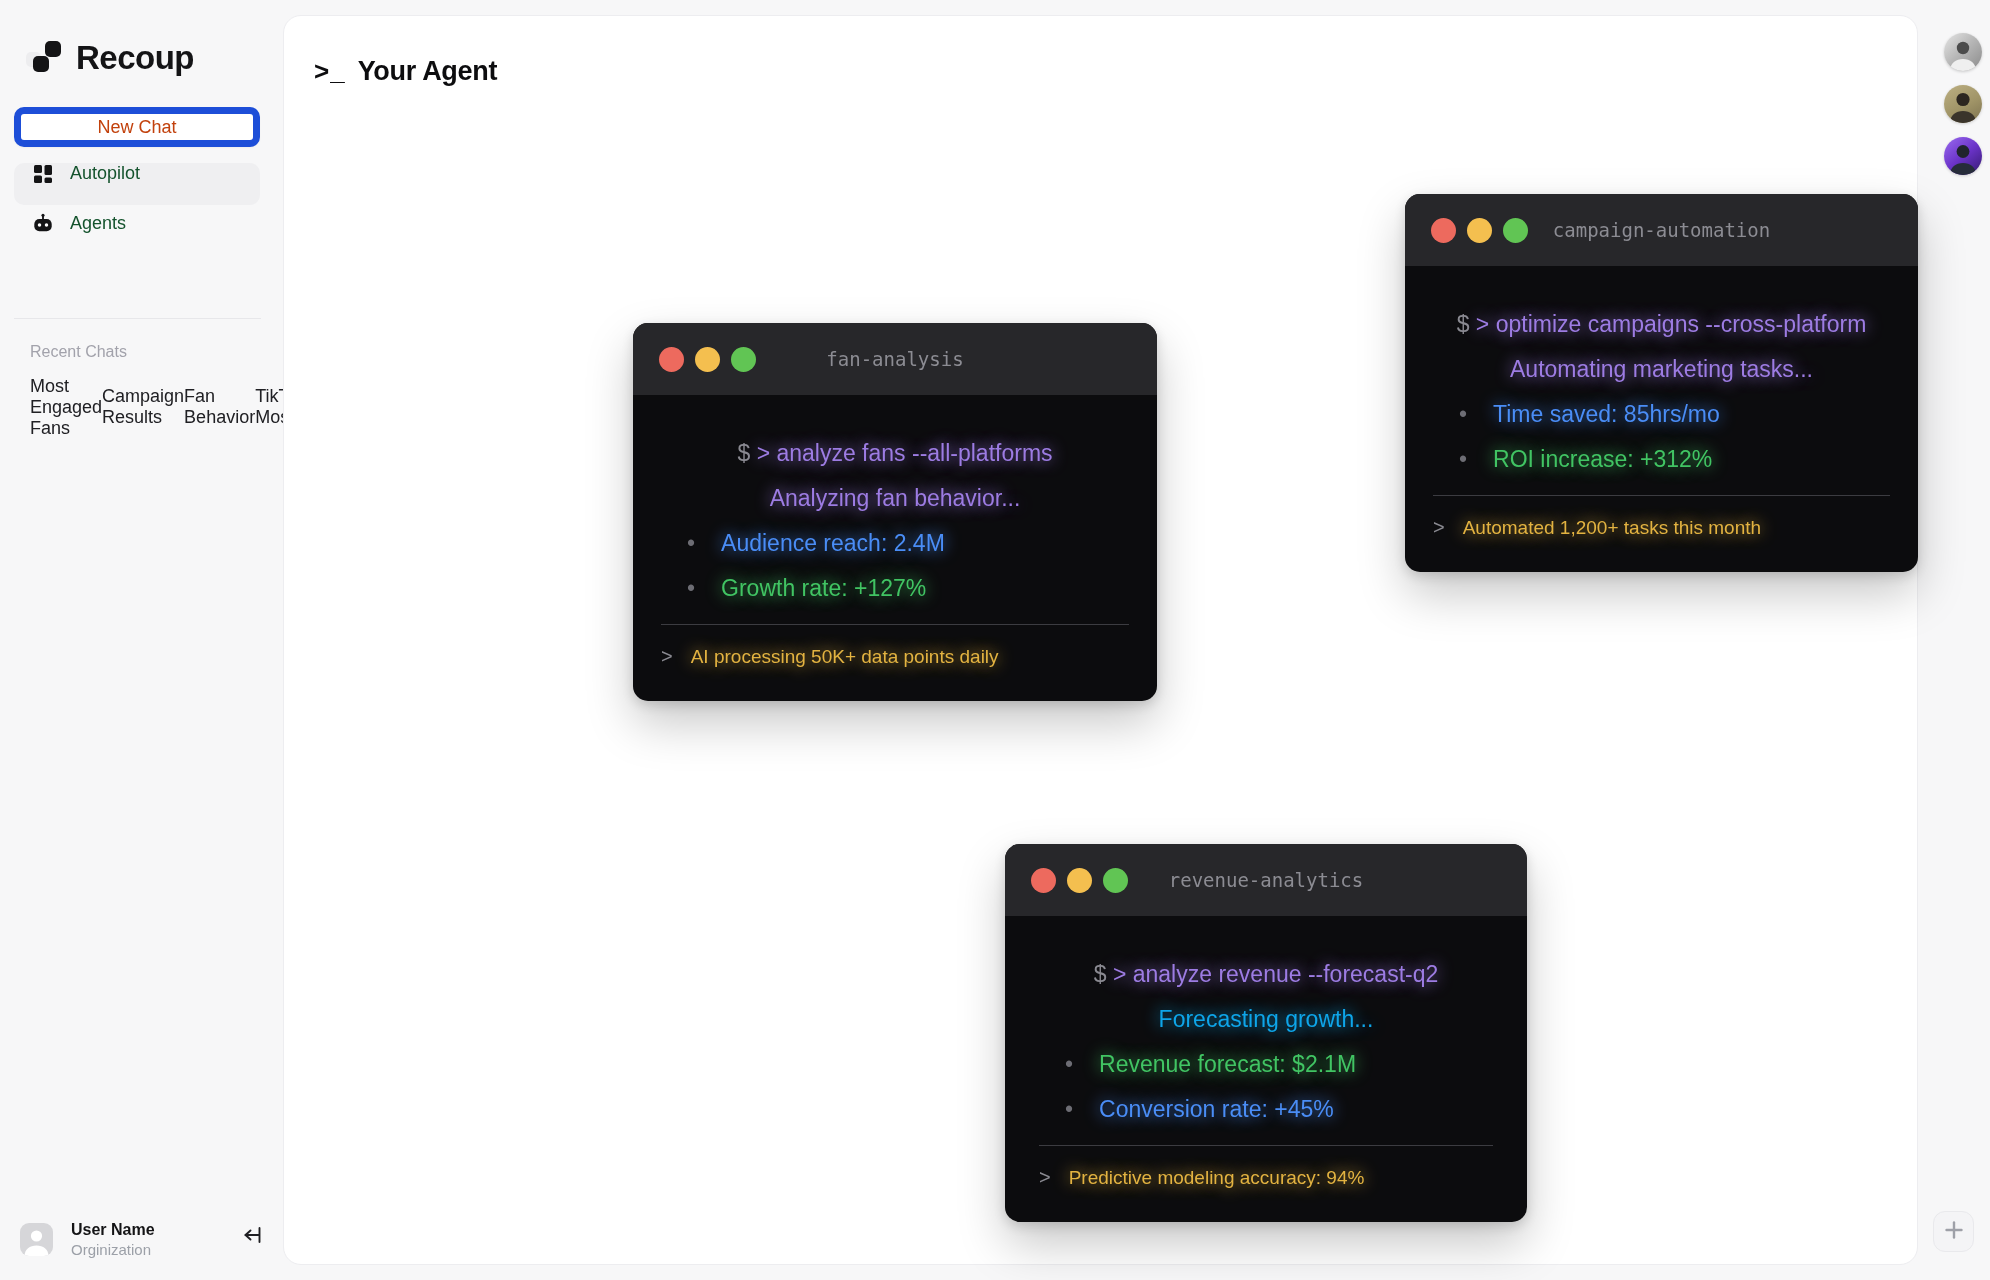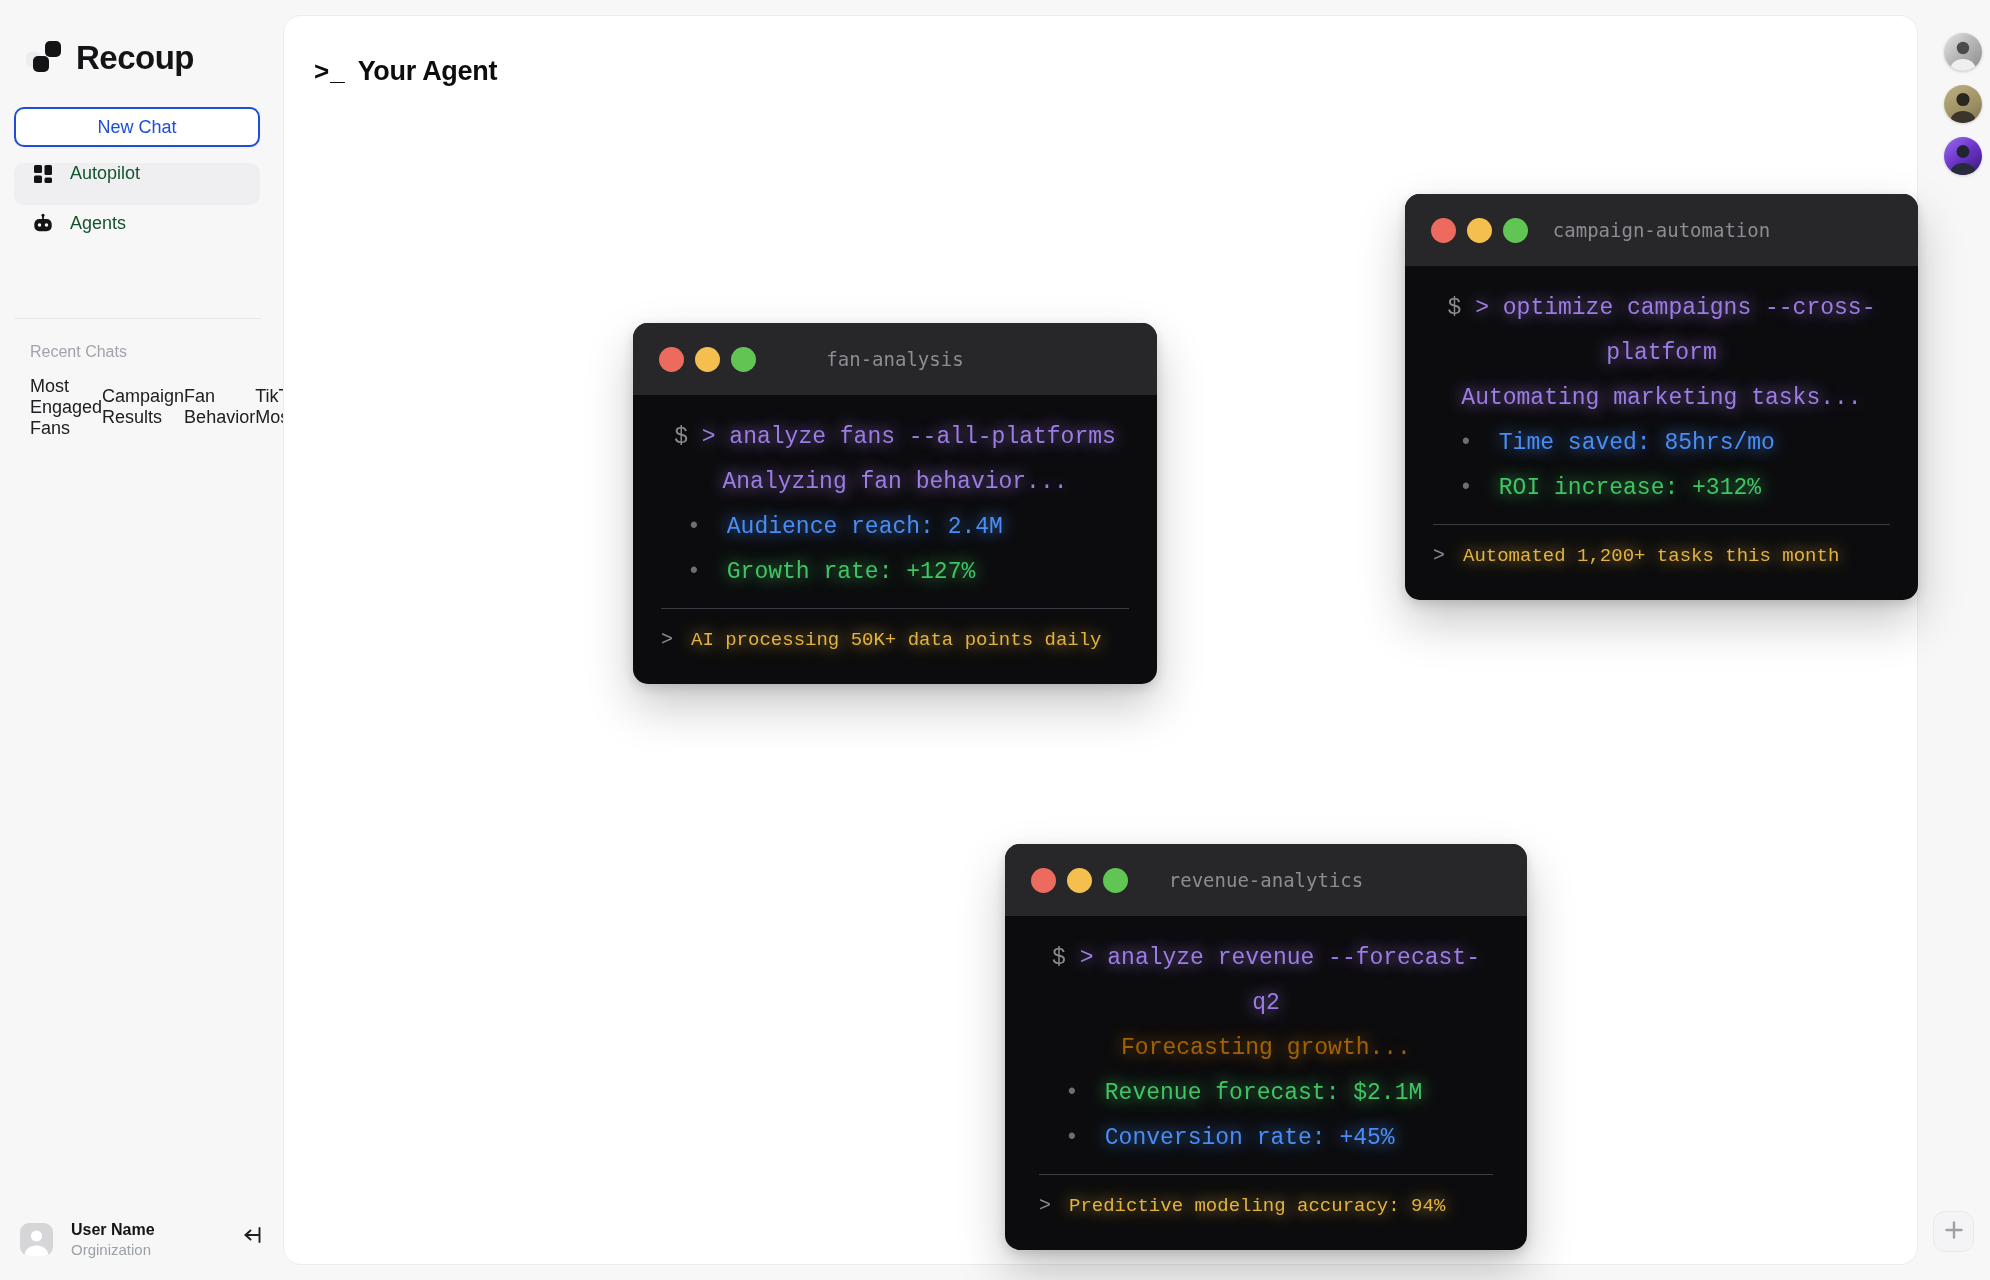--- a/index.html
+++ b/index.html
@@ -11,23 +11,23 @@
     color:#121214;
     overflow:hidden;
   }
 
   
   .sidebar { position:absolute; left:0; top:0; bottom:0; width:283px; }
   .logo-row { position:absolute; left:24px; top:36px; display:flex; align-items:center; gap:12px; }
   .brand { font-size:33px; font-weight:700; letter-spacing:-0.5px; color:#141416; }
   .new-chat-btn {
     position:absolute; left:14px; top:107px; width:246px; height:40px;
-    background:#ffffff; border:2px solid #1d4ed8; border-radius:10px;
+    background:#ffffff; border:7px solid #1d4ed8; border-radius:10px;
     display:flex; align-items:center; justify-content:center;
-    font-size:18px; font-weight:500; color:#1d4ed8; cursor:pointer;
+    font-size:18px; font-weight:500; color:#c2410c; cursor:pointer;
     box-shadow:0 1px 2px rgba(0,0,0,0.04);
   }
   .nav { position:absolute; left:14px; top:163px; width:246px; display:flex; flex-direction:column; gap:8px; }
   .nav-item {
     height:42px; border-radius:10px; display:flex; align-items:flex-start; gap:16px;
     padding:0 18px; font-size:18px; font-weight:500; color:#14532d; cursor:pointer;
   }
   .nav-item.active { background:#efeff1; }
   .nav-item svg { flex:none; }
   .side-divider { position:absolute; left:14px; right:22px; top:318px; border-top:1px solid #e7e7ea; }
@@ -66,22 +66,22 @@
   .lights { display:flex; gap:11px; position:relative; z-index:2; }
   .light { width:25px; height:25px; border-radius:50%; }
   .light.red { background:#ed6a5e; }
   .light.yellow { background:#f4bf4f; }
   .light.green { background:#61c554; }
   .ttitle {
     position:absolute; left:0; right:0; text-align:center;
     font-family:"DejaVu Sans Mono", monospace; font-size:19px; color:#8c8c93;
   }
   .tbody {
-    padding:20px 28px 22px;
-    font-family:Liberation Mono, monospace; font-size:23px; line-height:45px;
+    padding:36px 28px 22px;
+    font-family:Liberation Sans, sans-serif; font-size:23px; line-height:45px;
     color:#d6d6da;
   }
   .t3 .tbody { padding-left:34px; padding-right:34px; }
   .cmd-line, .status-line { text-align:center; }
   .dim { color:#8a8a91; }
   .glow { text-shadow:0 0 16px; }
   .bullet-row { display:flex; align-items:baseline; padding-left:26px; }
   .bullet-dot { color:#6d6d74; margin-right:26px; flex:none; }
   .tdivider { border-top:1px solid #3c3c41; margin:13px 0 9px; }
   .footer-row { display:flex; align-items:baseline; gap:18px; font-size:19px; line-height:44px; }
@@ -245,21 +245,21 @@
     <div class="tbar">
       <span class="lights">
         <i class="light red"></i>
         <i class="light yellow"></i>
         <i class="light green"></i>
       </span>
       <span class="ttitle">revenue-analytics</span>
     </div>
     <div class="tbody">
       <div class="cmd-line"><span class="dim">$</span> <span class="glow" style="color: rgb(157, 124, 227);">&gt; analyze revenue --forecast-q2</span></div>
-      <div class="status-line"><span class="glow" style="color: #a16207;">Forecasting growth...</span></div>
+      <div class="status-line"><span class="glow" style="color: #0ea5e9;">Forecasting growth...</span></div>
       <div class="bullet-row">
           <span class="bullet-dot">•</span>
           <span class="glow" style="color: rgb(65, 196, 99);">Revenue forecast: $2.1M</span>
         </div>
       <div class="bullet-row">
           <span class="bullet-dot">•</span>
           <span class="glow" style="color: rgb(74, 141, 246);">Conversion rate: +45%</span>
         </div>
       <div class="tdivider"></div>
       <div class="footer-row">

